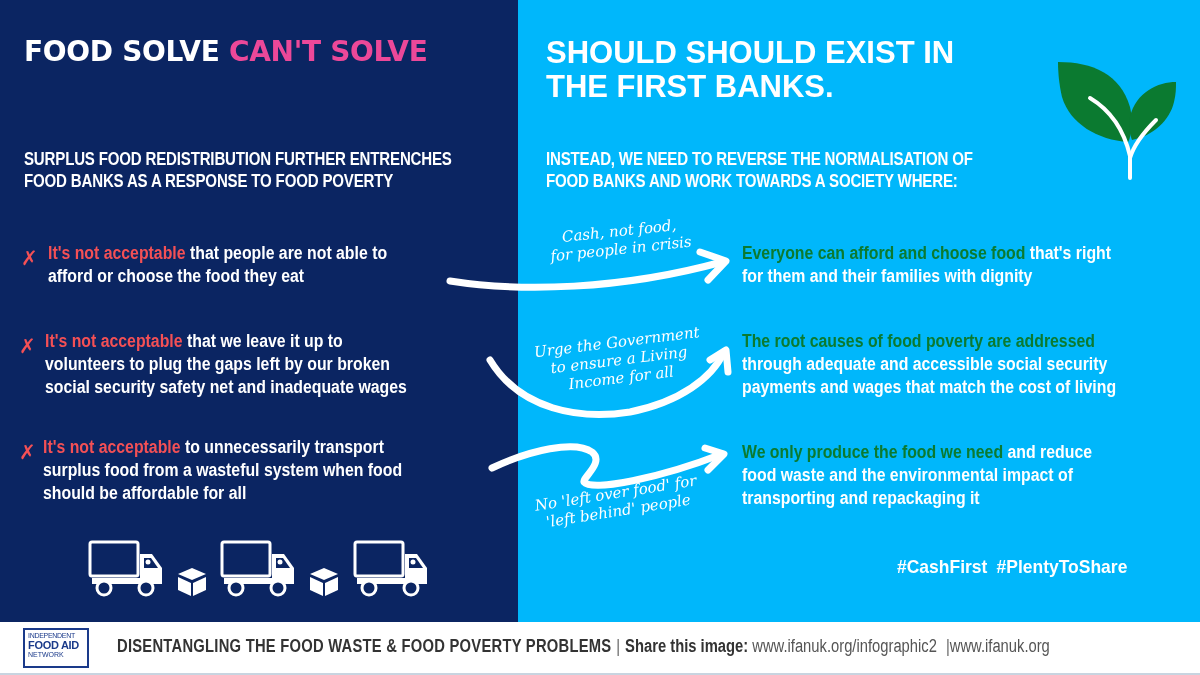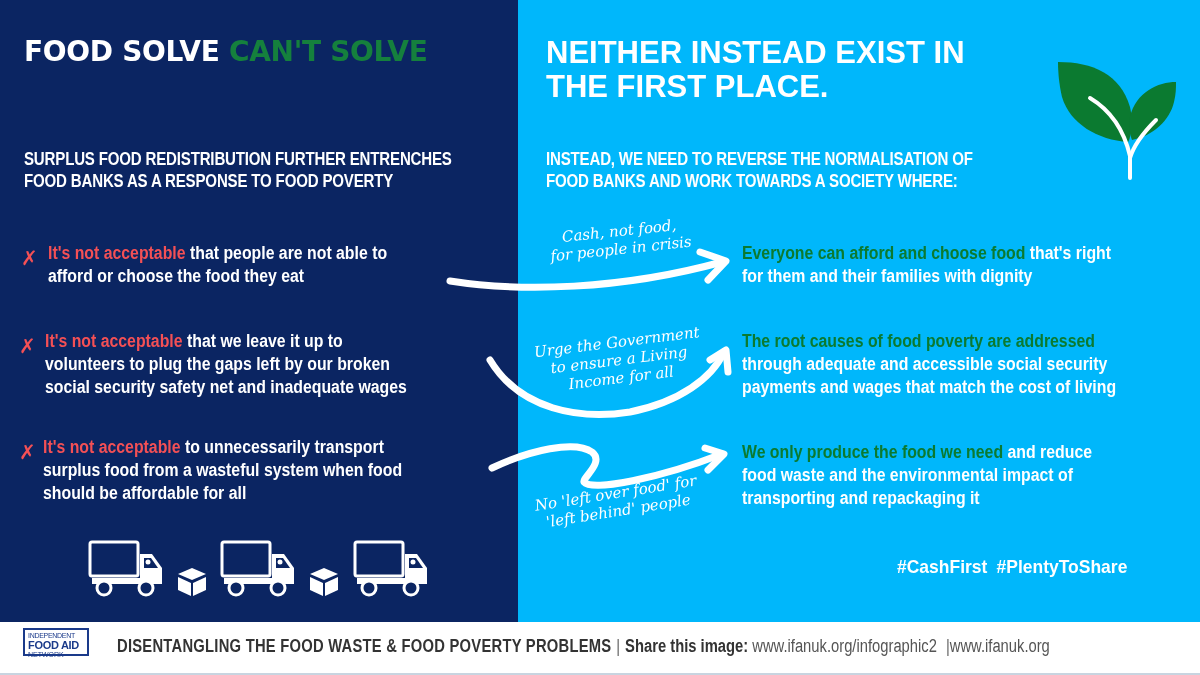--- a/index.html
+++ b/index.html
@@ -17,21 +17,21 @@
 
   .headline {
     position: absolute;
     font-family: "DejaVu Sans", sans-serif;
     font-weight: bold;
     color: #ffffff;
     font-size: 28px;
     line-height: 32px;
     letter-spacing: -0.3px;
   }
-  .headline .accent { color: #15803d; }
+  .headline .accent { color: #ec4899; }
   .headline-left { left: 24px; top: 36px; width: 490px; }
   .headline-right { left: 546px; top: 36px; width: 500px; font-family: "Liberation Sans", sans-serif; font-size: 31px; line-height: 34px; letter-spacing: 0; }
 
   .sub {
     position: absolute;
     color: #ffffff;
     font-family: "Liberation Sans", sans-serif;
     font-weight: bold;
     font-size: 17.5px;
     line-height: 22px;
@@ -87,21 +87,21 @@
   .footer {
     position: absolute; left: 0; top: 619px; width: 1200px; height: 56px;
     background: #ffffff;
     border-top: 3px solid transparent;
   }
   .footer-topbar-left { position:absolute; left:0; top:619px; width:518px; height:3px; background:#0b2562; }
   .footer-topbar-right { position:absolute; left:518px; top:619px; width:682px; height:3px; background:#00b7fb; }
   .footer-bottom-line { position:absolute; left:0; top:673px; width:1200px; height:2px; background:#c8d4e0; }
 
   .logo {
-    position: absolute; left: 23px; top: 628px; width: 66px; height: 28px;
+    position: absolute; left: 23px; top: 628px; width: 66px; height: 40px;
     border: 2px solid #1a3a8a;
     font-family: "Liberation Sans", sans-serif;
     color: #1a3a8a;
     text-align: left;
     padding: 2px 3px;
     background: #ffffff;
   }
   .logo .l1 { font-size: 7px; line-height: 8px; letter-spacing: -0.3px; }
   .logo .l2 { font-size: 11px; line-height: 11px; font-weight: bold; letter-spacing: -0.3px; }
   .logo .l3 { font-size: 7px; line-height: 8px; }
@@ -124,22 +124,22 @@
 <body>
 
 <div class="panel-left"></div>
 <div class="panel-right"></div>
 
 <div class="headline headline-left">
   <span>FOOD SOLVE </span><span class="accent">CAN'T SOLVE</span><br>
 </div>
 
 <div class="headline headline-right">
-  <span>NEITHER INSTEAD EXIST IN</span><br>
-  <span>THE FIRST PLACE.</span>
+  <span>SHOULD SHOULD EXIST IN</span><br>
+  <span>THE FIRST BANKS.</span>
 </div>
 
 <div class="sub sub-left">
   <span>SURPLUS FOOD REDISTRIBUTION FURTHER ENTRENCHES</span><br>
   <span>FOOD BANKS AS A RESPONSE TO FOOD POVERTY</span>
 </div>
 <div class="sub sub-right">
   <span>INSTEAD, WE NEED TO REVERSE THE NORMALISATION OF</span><br>
   <span>FOOD BANKS AND WORK TOWARDS A SOCIETY WHERE:</span>
 </div>

